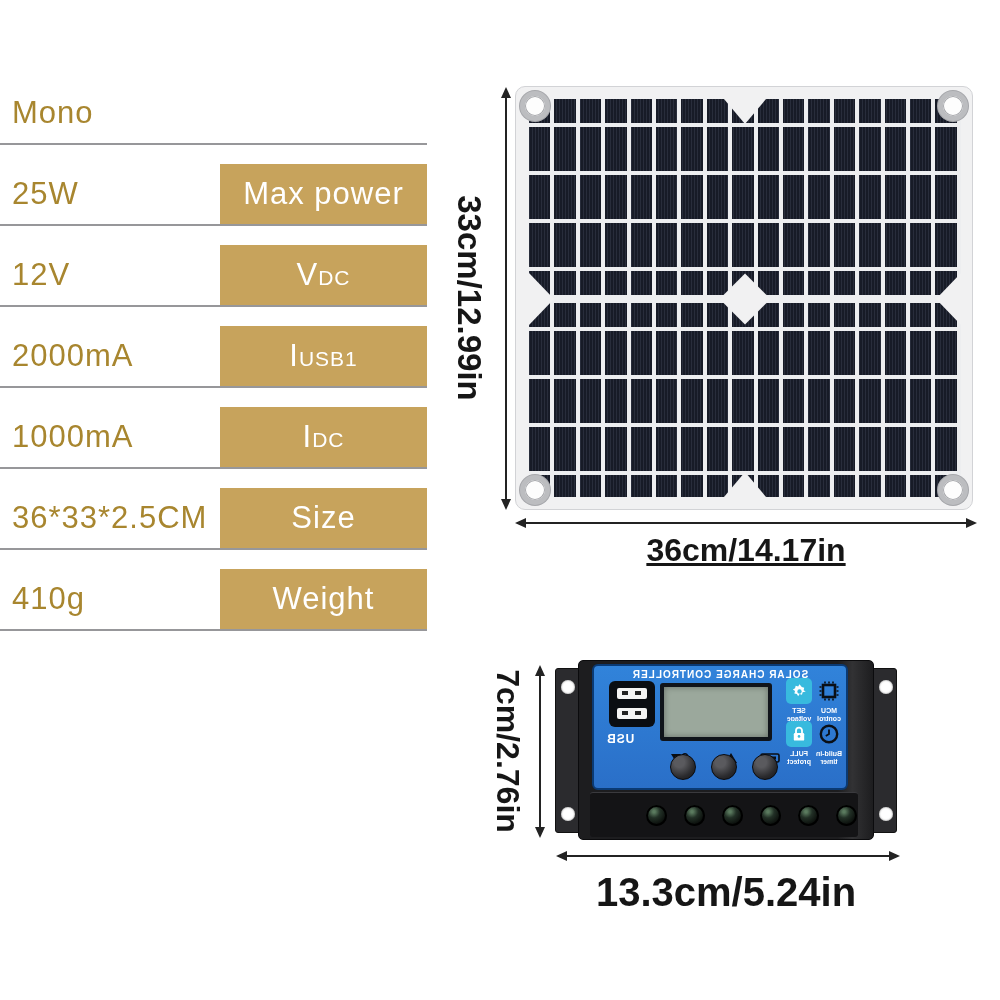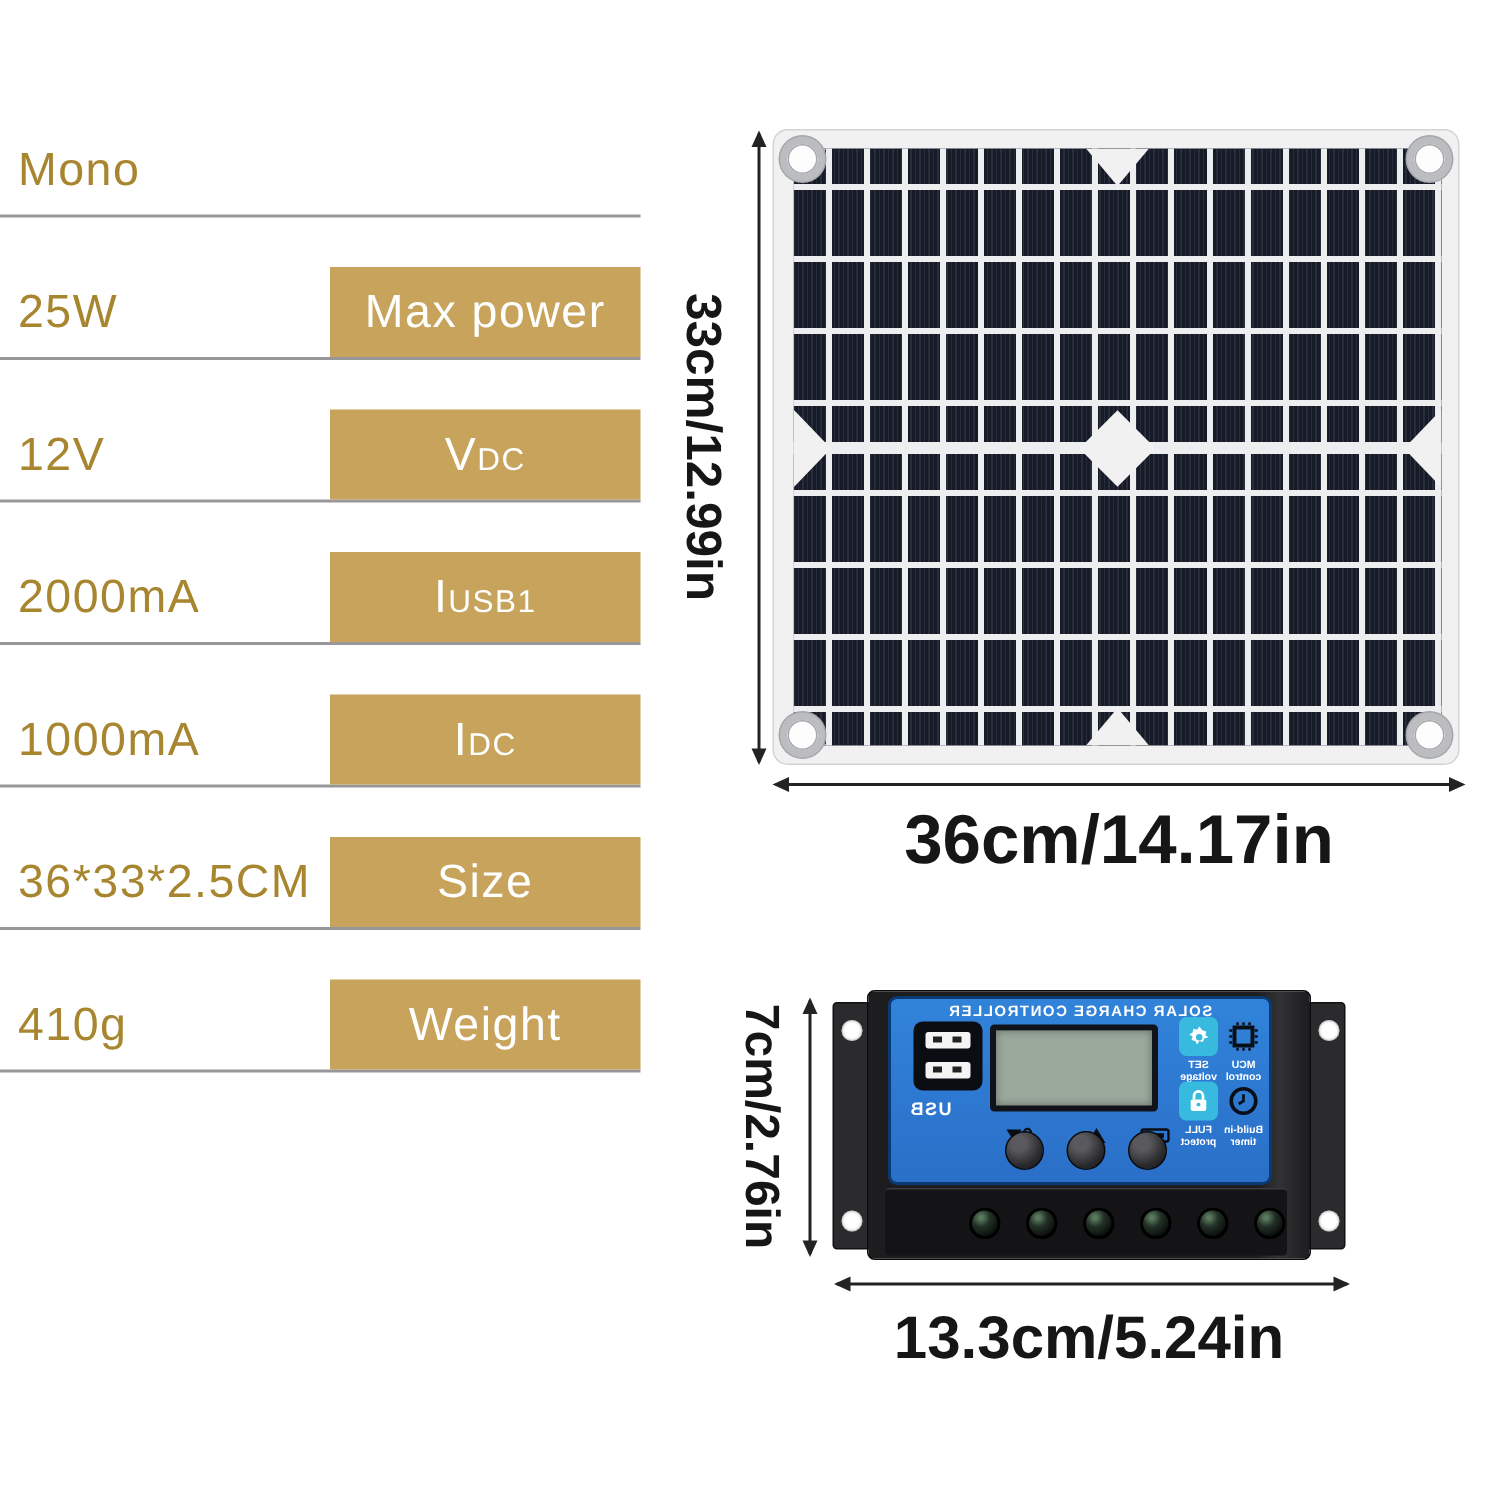--- a/index.html
+++ b/index.html
@@ -1,21 +1,21 @@
 <!DOCTYPE html>
 <html><head>
 <meta charset="utf-8">
 <style>
   html,body{margin:0;padding:0;background:#fff;}
   .canvas{position:relative;width:1000px;height:1000px;background:#fff;overflow:hidden;
           font-family:"Liberation Sans",sans-serif;}
 
   
   .spec-table{position:absolute;left:0;top:83px;width:427px;}
-  .spec-row{position:relative;display:flex;height:60px;margin-bottom:33px;
+  .spec-row{position:relative;display:flex;height:60px;margin-bottom:19px;
             border-bottom:2px solid #97979a;}
   .spec-value{flex:1;padding-left:12px;font-size:31px;letter-spacing:1px;
               line-height:60px;color:#a8862f;white-space:nowrap;}
   .spec-badge{width:207px;background:#c7a35c;color:#fff;text-align:center;
               line-height:60px;font-size:31px;letter-spacing:1px;white-space:nowrap;}
   .spec-badge .sub{font-size:21px;letter-spacing:1px;}
 
   
   .dim-text{position:absolute;color:#161616;font-weight:bold;text-align:center;}
   .rot90{transform:rotate(90deg);}
@@ -152,21 +152,21 @@
     <div class="grommet" style="left:4px;top:4px;"></div>
     <div class="grommet" style="right:4px;top:4px;"></div>
     <div class="grommet" style="left:4px;bottom:4px;"></div>
     <div class="grommet" style="right:4px;bottom:4px;"></div>
   </div>
 
   <div class="arrow-h" style="left:517px;top:522px;width:458px;">
     <div class="ah ah-left"></div>
     <div class="ah ah-right"></div>
   </div>
-  <div class="dim-text" style="left:596px;top:532px;width:300px;font-size:46px;">36cm/14.17in</div>
+  <div class="dim-text" style="left:596px;top:532px;width:300px;font-size:32px;text-decoration:underline;">36cm/14.17in</div>
 
   <div class="dim-text rot90" style="left:408px;top:731px;width:200px;height:40px;font-size:32px;line-height:40px;">7cm/2.76in</div>
   <div class="arrow-v" style="left:539px;top:667px;height:169px;">
     <div class="ah ah-up"></div>
     <div class="ah ah-down"></div>
   </div>
 
   <div class="flange" style="left:555px;top:668px;">
     <div class="hole" style="left:5px;top:11px;"></div>
     <div class="hole" style="left:5px;top:138px;"></div>

